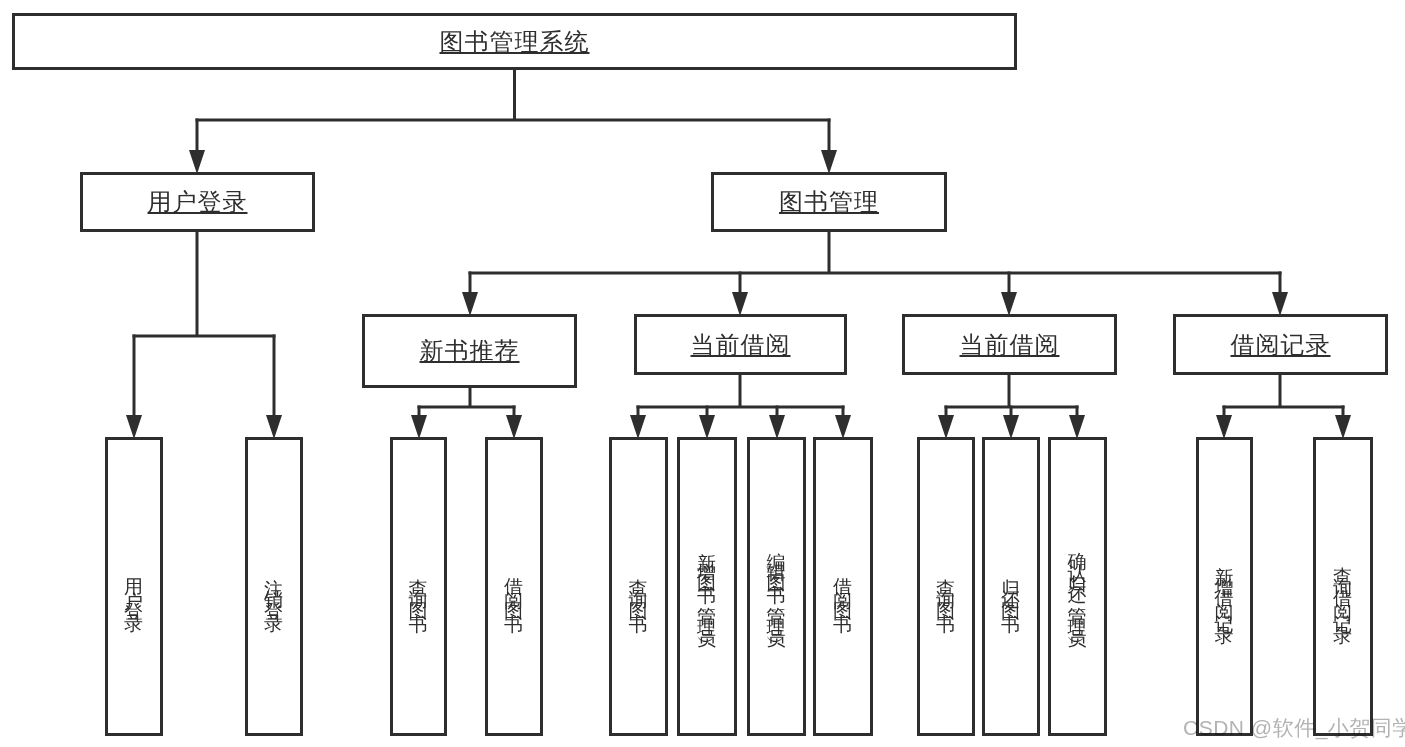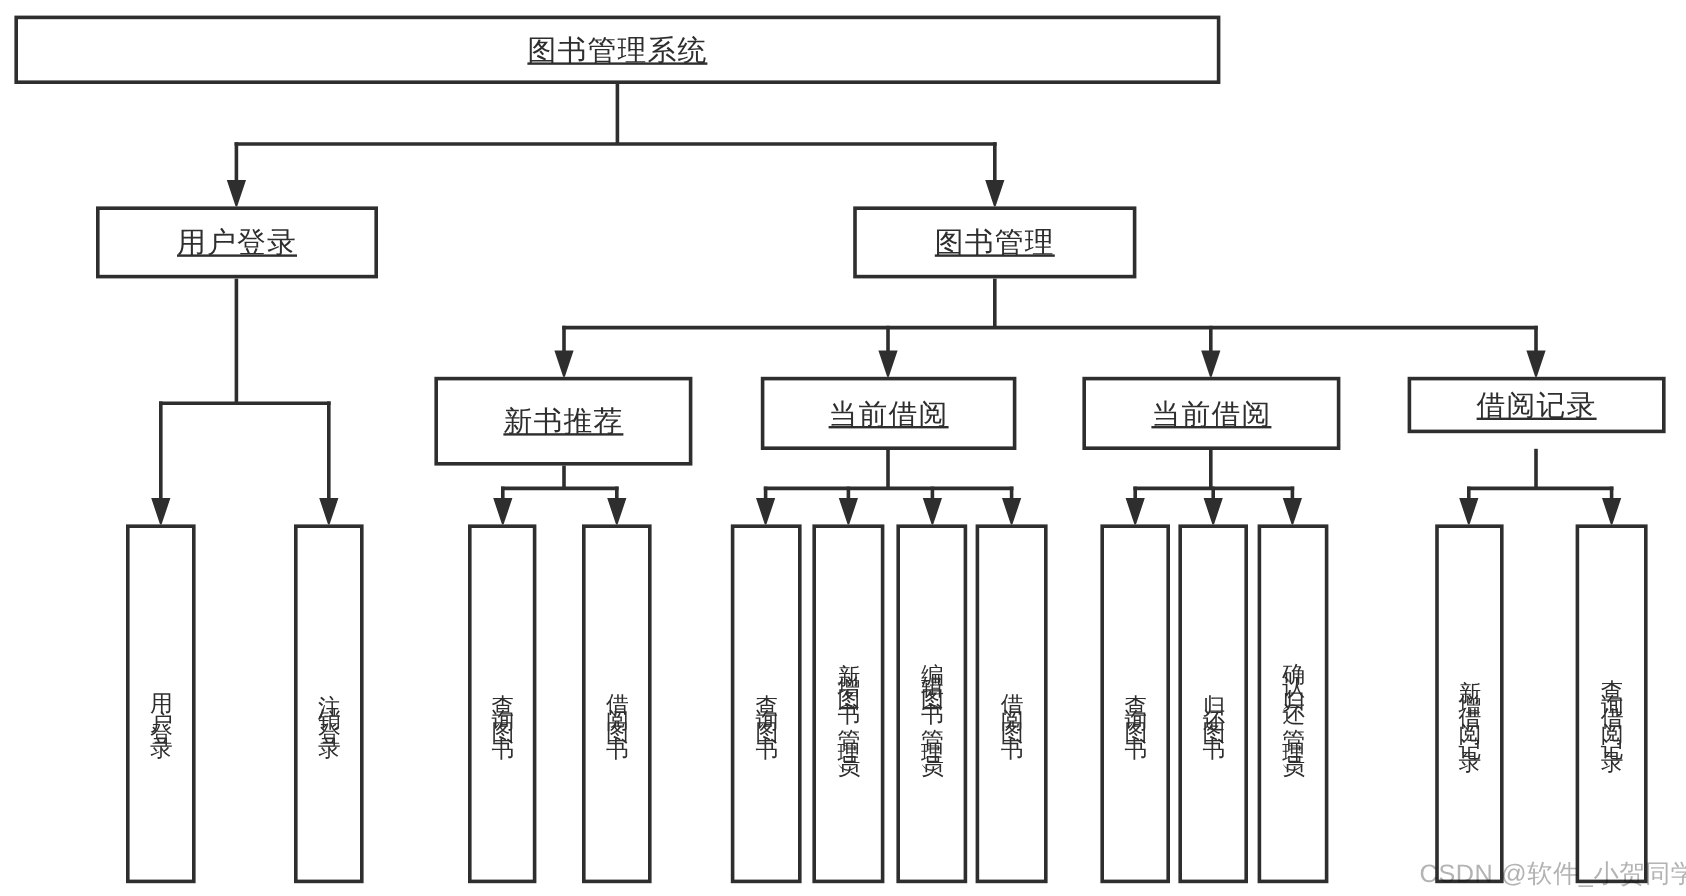--- a/index.html
+++ b/index.html
@@ -145,21 +145,21 @@
 
   <div class="node h" style="left:362px;top:314px;width:215px;height:74px">
     <span>新书推荐</span>
   </div>
   <div class="node h" style="left:634px;top:314px;width:213px;height:61px">
     <span>当前借阅</span>
   </div>
   <div class="node h" style="left:902px;top:314px;width:215px;height:61px">
     <span>当前借阅</span>
   </div>
-  <div class="node h" style="left:1173px;top:314px;width:215px;height:47px">
+  <div class="node h" style="left:1173px;top:314px;width:215px;height:61px">
     <span>借阅记录</span>
   </div>
 
   <div class="node v" style="left:105px;top:437px;width:58px;height:299px">
     <span>用户登录</span>
   </div>
   <div class="node v" style="left:245px;top:437px;width:58px;height:299px">
     <span>注销登录</span>
   </div>
 

